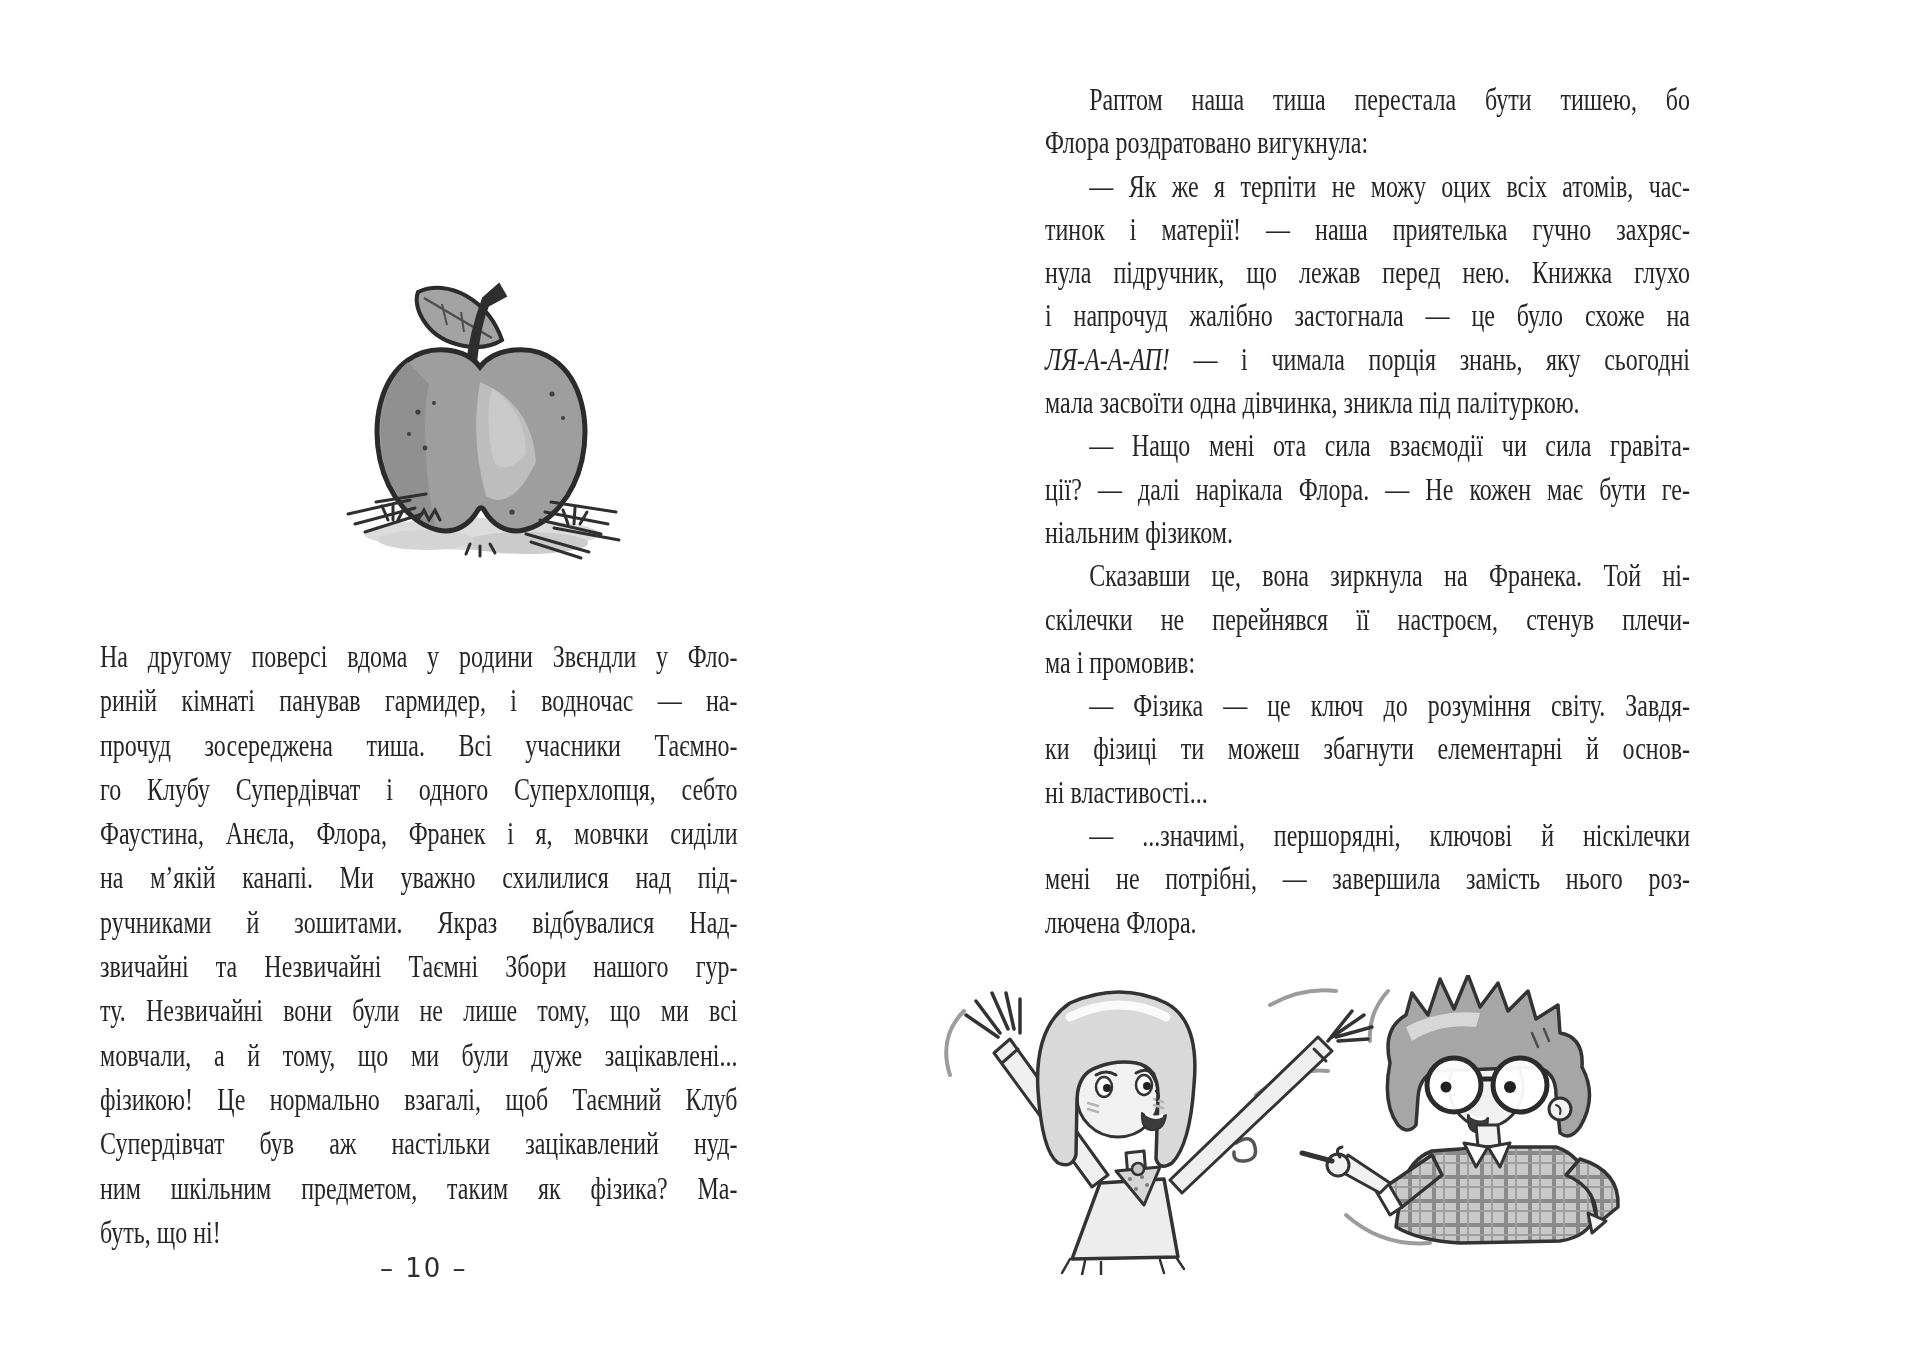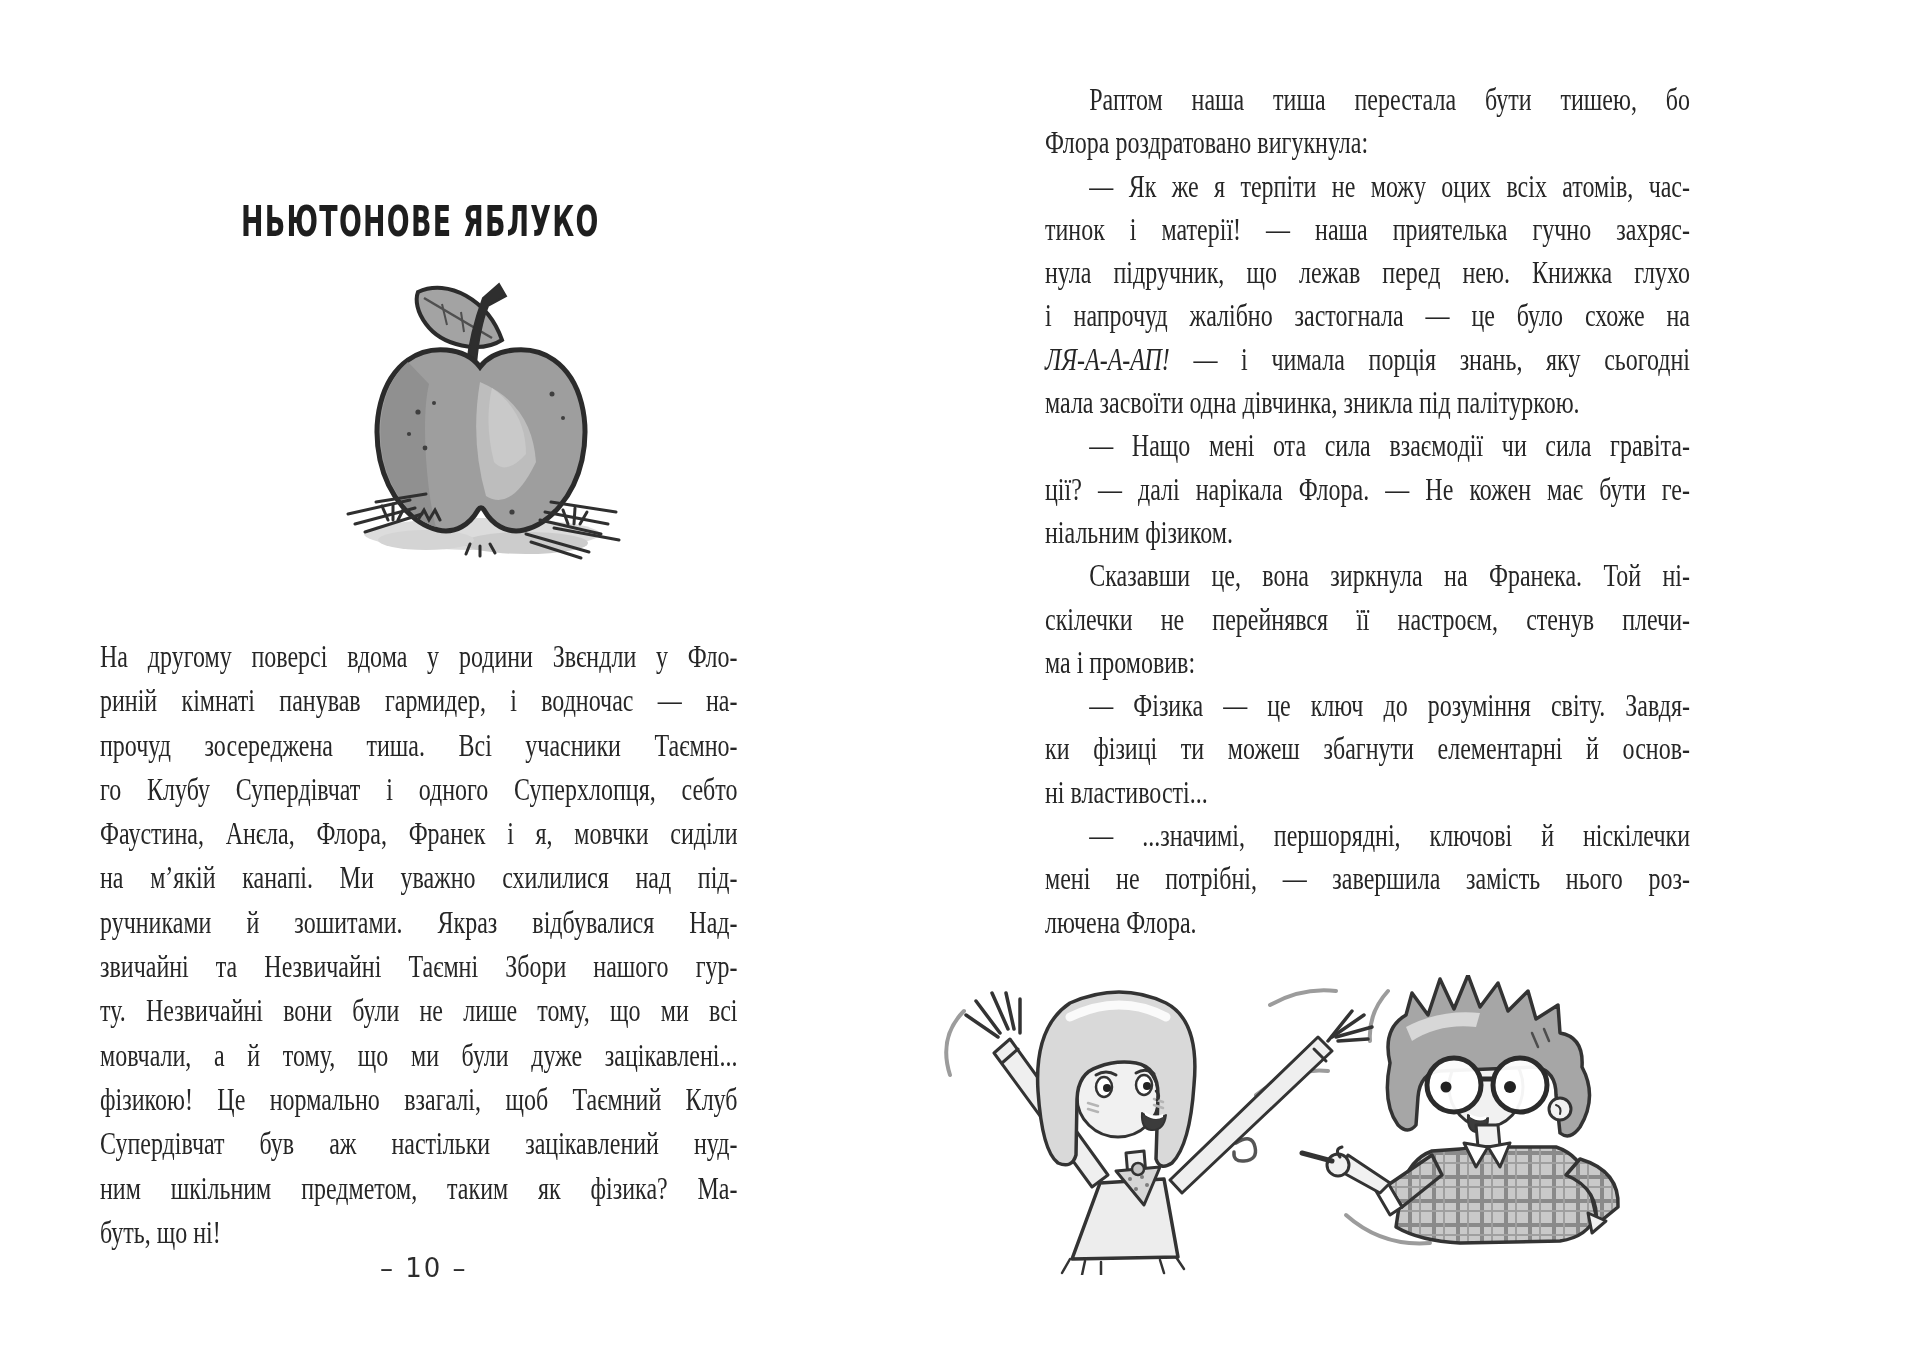--- a/index.html
+++ b/index.html
@@ -42,23 +42,20 @@
   svg{display:block;}
   .illustration{position:absolute;}
   .apple-wrap{left:330px;top:262px;}
   .kids-wrap{left:1090px;top:975px;}
 </style>
 </head>
 <body>
 
 <div class="page" style="left:0;width:960px;">
 
-  <div class="chapter-title">
-    <span class="squeeze">НЬЮТОНОВЕ ЯБЛУКО</span>
-  </div>
 
   <div class="illustration apple-wrap">
     <svg width="300" height="310" viewBox="0 0 300 310">
 
       <ellipse cx="152" cy="272" rx="118" ry="16" fill="#dcdcdc"></ellipse>
       <ellipse cx="196" cy="281" rx="62" ry="11" fill="#cccccc"></ellipse>
       <ellipse cx="96" cy="278" rx="48" ry="10" fill="#d4d4d4"></ellipse>
 
       <path d="M88,30 C118,16 158,38 172,78 C150,92 112,84 96,62 C87,50 85,38 88,30 Z" fill="#a3a3a3" stroke="#2b2b2b" stroke-width="4"></path>
       <path d="M94,36 L162,76" stroke="#4f4f4f" stroke-width="2.5" fill="none"></path>

